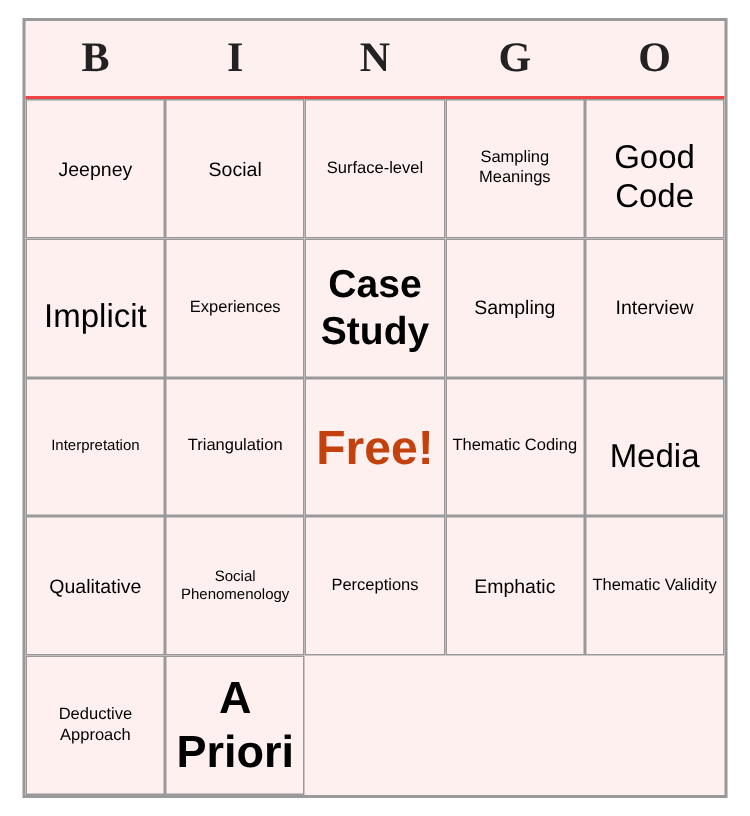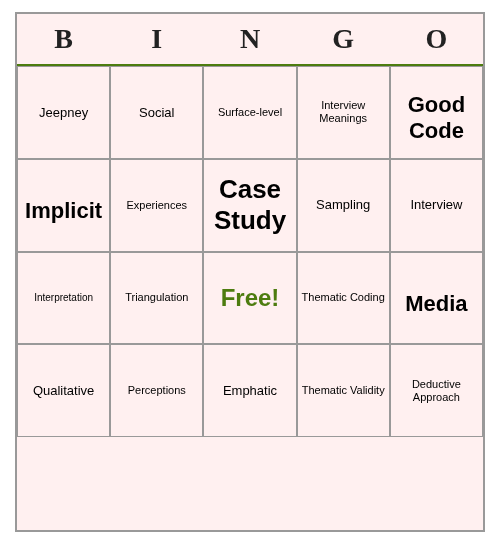--- a/index.html
+++ b/index.html
@@ -33,45 +33,45 @@
       font-size: 28px;
       font-weight: bold;
       font-family: Georgia, serif;
       color: #222;
     }
     .bingo-grid {
       display: grid;
       grid-template-columns: repeat(5, 1fr);
       grid-template-rows: repeat(5, 1fr);
       flex: 1;
-      border-top: 2px solid #4d7c0f;
+      border-top: 2px solid #ef4444;
     }
     .bingo-cell {
       border: 1px solid #999;
       display: flex;
       align-items: center;
       justify-content: center;
       text-align: center;
       padding: 4px;
       background: #fff0f0;
     }
     .bingo-cell span {
       line-height: 1.2;
     }
     
     .size-xs { font-size: 10px; }
     .size-sm { font-size: 11px; }
     .size-md { font-size: 13px; }
-    .size-xl { font-size: 22px; font-weight: bold; margin-top: 12px; }
+    .size-xl { font-size: 22px; font-weight: normal; margin-top: 12px; }
     .size-xxl { font-size: 26px; font-weight: bold; }
     .size-huge { font-size: 30px; font-weight: bold; }
     .free-cell {
-      font-size: 24px;
+      font-size: 32px;
       font-weight: bold;
-      color: #4d7c0f;
+      color: #c2410c;
     }
   </style>
 </head>
 <body>
 
 <div class="bingo-card">
   <div class="bingo-header">
   <div class="bingo-header-cell">B</div>
       <div class="bingo-header-cell">I</div>
       <div class="bingo-header-cell">N</div>
@@ -82,21 +82,21 @@
   <div class="bingo-cell">
         <span class="size-md">Jeepney</span>
       </div>
       <div class="bingo-cell">
         <span class="size-md">Social</span>
       </div>
       <div class="bingo-cell">
         <span class="size-sm">Surface-level</span>
       </div>
       <div class="bingo-cell">
-        <span class="size-sm">Interview Meanings</span>
+        <span class="size-sm">Sampling Meanings</span>
       </div>
       <div class="bingo-cell">
         <span class="size-xl">Good Code</span>
       </div>
       <div class="bingo-cell">
         <span class="size-xl">Implicit</span>
       </div>
       <div class="bingo-cell">
         <span class="size-sm">Experiences</span>
       </div>
@@ -121,25 +121,31 @@
       <div class="bingo-cell">
         <span class="size-sm">Thematic Coding</span>
       </div>
       <div class="bingo-cell">
         <span class="size-xl">Media</span>
       </div>
       <div class="bingo-cell">
         <span class="size-md">Qualitative</span>
       </div>
       <div class="bingo-cell">
+        <span class="size-xs">Social Phenomenology</span>
+      </div>
+      <div class="bingo-cell">
         <span class="size-sm">Perceptions</span>
       </div>
       <div class="bingo-cell">
         <span class="size-md">Emphatic</span>
       </div>
       <div class="bingo-cell">
         <span class="size-sm">Thematic Validity</span>
       </div>
       <div class="bingo-cell">
         <span class="size-sm">Deductive Approach</span>
       </div>
+      <div class="bingo-cell">
+        <span class="size-huge">A Priori</span>
+      </div>
     </div>
 </div>
 
 </body></html>

